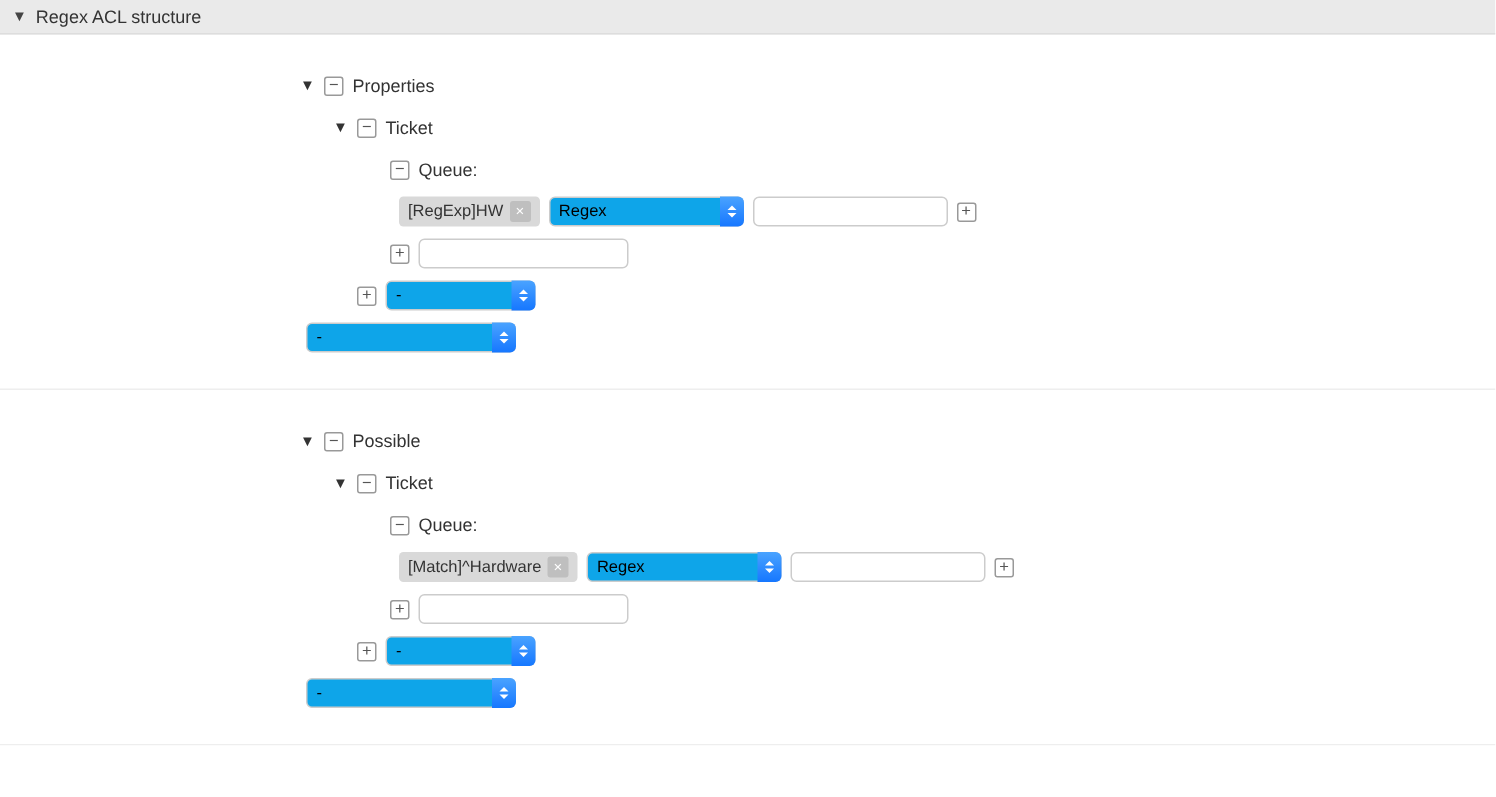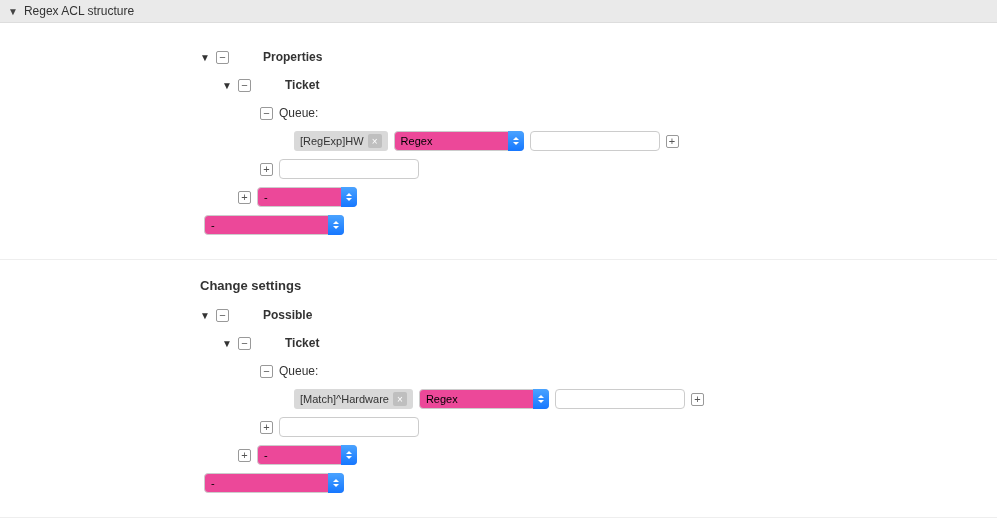--- a/index.html
+++ b/index.html
@@ -36,21 +36,21 @@
   .row {
     display: flex;
     align-items: center;
     gap: 6px;
     margin: 4px 0;
     min-height: 24px;
   }
   .indent-0 { margin-left: 0px; }
   .indent-1 { margin-left: 22px; }
   .indent-2 { margin-left: 44px; }
-  .indent-3 { margin-left: 94px; }
+  .indent-3 { margin-left: 66px; }
   .indent-05 { margin-left: 4px; }
   .caret {
     width: 10px;
     font-size: 10px;
     color: #333;
     text-align: center;
     cursor: pointer;
   }
   .box-icon {
     width: 13px;
@@ -59,21 +59,21 @@
     border-radius: 2px;
     display: inline-flex;
     align-items: center;
     justify-content: center;
     font-size: 11px;
     line-height: 1;
     color: #555;
     cursor: pointer;
     background: #fff;
   }
-  .bold { font-weight: bold; margin-left: 28px; }
+  .bold { font-weight: normal; }
   .tag {
     background: #d9d9d9;
     border-radius: 3px;
     padding: 3px 6px;
     display: inline-flex;
     align-items: center;
     gap: 4px;
     font-size: 11px;
     color: #333;
   }
@@ -93,21 +93,21 @@
     position: relative;
     display: inline-flex;
     align-items: center;
   }
   .select-wrap select, .select-wrap .fake-select {
     appearance: none;
     -webkit-appearance: none;
     -moz-appearance: none;
     border: 1px solid #ccc;
     border-radius: 4px;
-    background: #ec4899;
+    background: #0ea5e9;
     font-size: 11px;
     padding: 2px 20px 2px 6px;
     height: 20px;
     cursor: pointer;
   }
   .select-wrap .arrows {
     position: absolute;
     right: 0;
     top: 0;
     bottom: 0;
@@ -213,21 +213,20 @@
     <span class="select-wrap">
       <select class="w-140">
         <option>-</option>
       </select>
       <span class="arrows"></span>
     </span>
   </div>
 </div>
 
 <div class="section">
-  <div class="section-title">Change settings</div>
 
   <div class="row indent-0">
     <span class="caret">▼</span>
     <span class="box-icon">−</span>
     <span class="bold">Possible</span>
   </div>
 
   <div class="row indent-1">
     <span class="caret">▼</span>
     <span class="box-icon">−</span>

